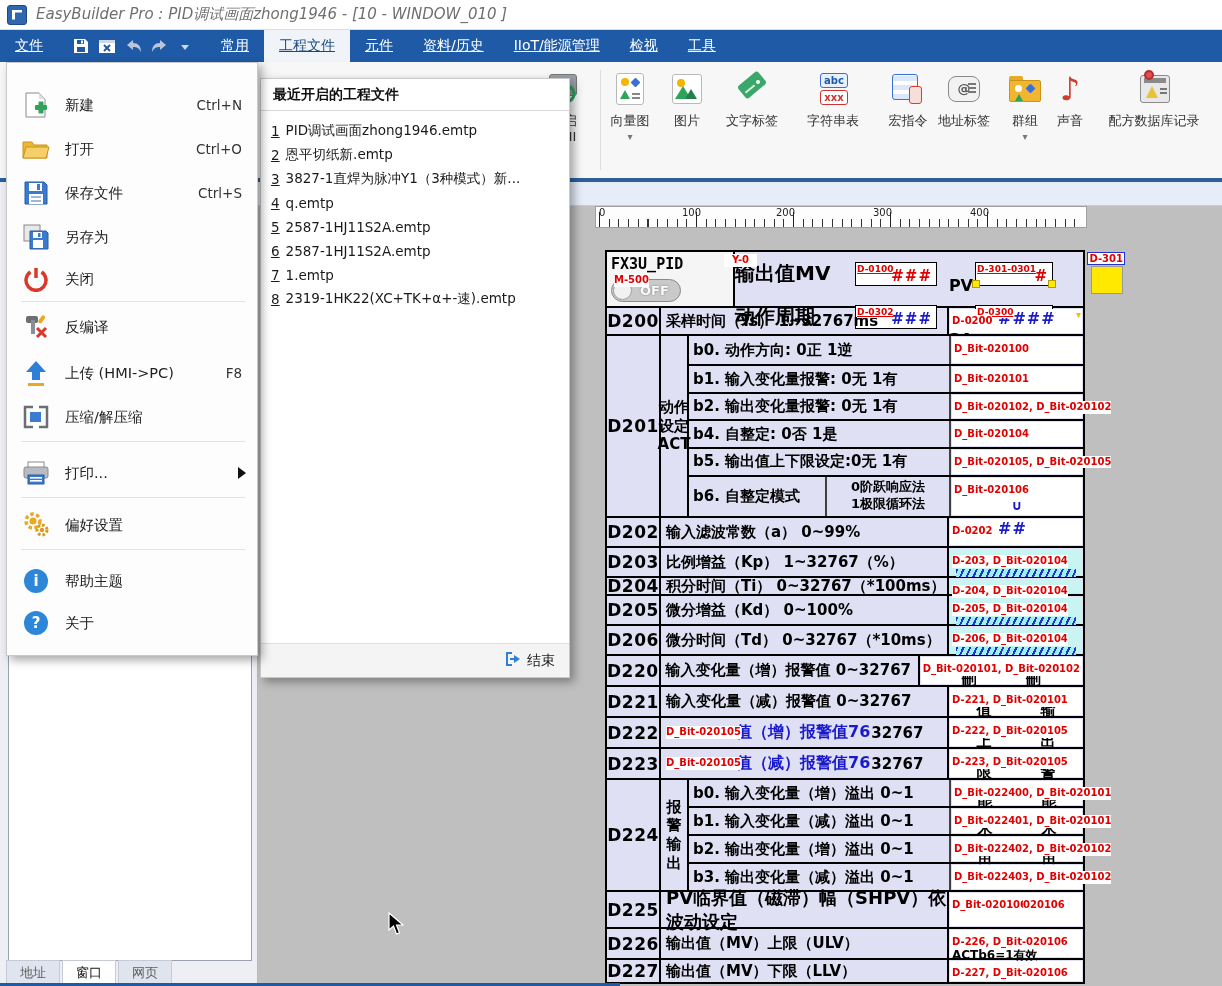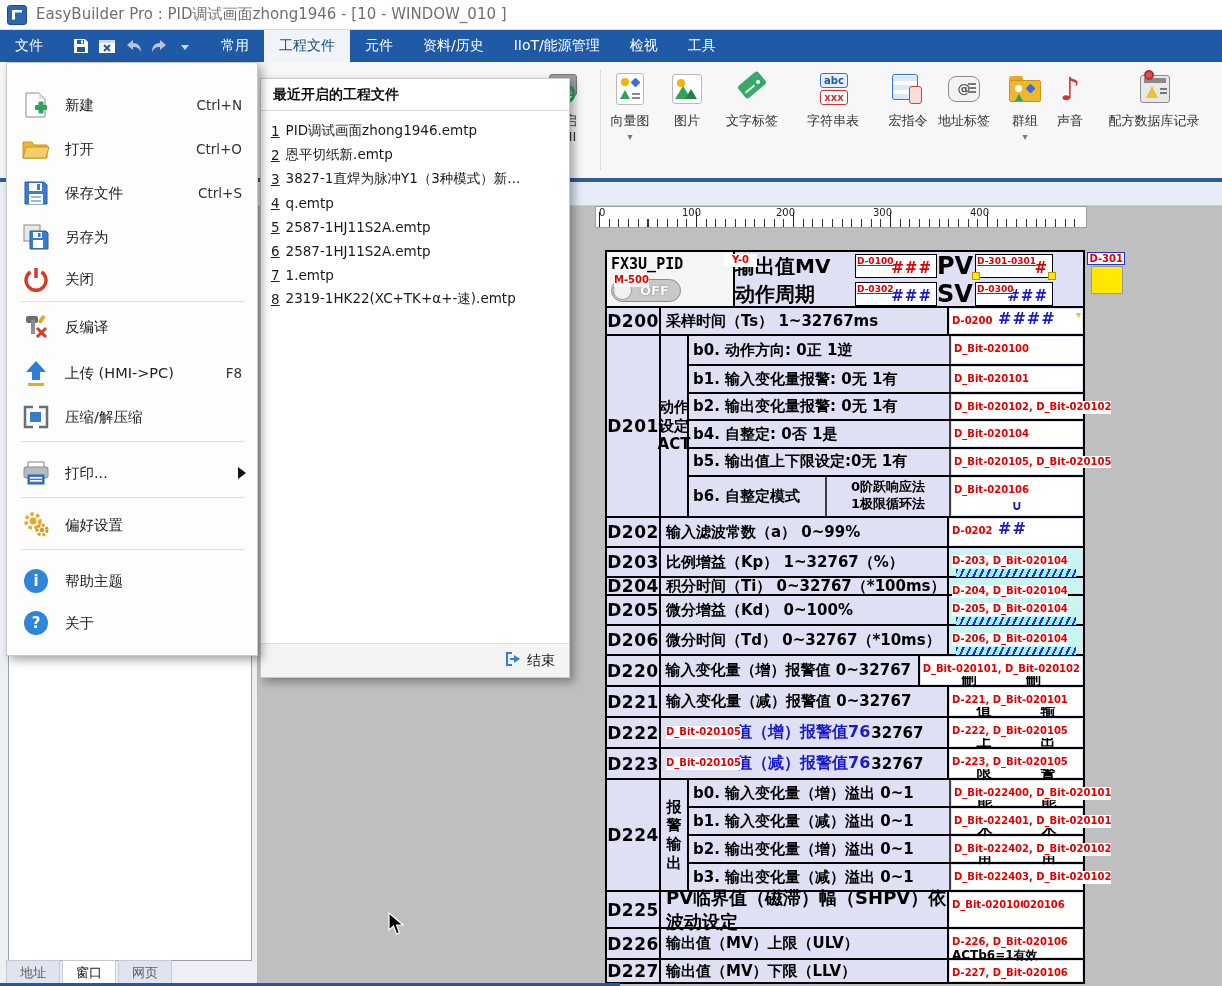--- a/index.html
+++ b/index.html
@@ -3,25 +3,25 @@
 <meta charset="utf-8">
 <style>
   * { margin:0; padding:0; box-sizing:border-box; }
   html,body { width:1222px; height:986px; overflow:hidden; }
   body { position:relative; background:#bfbfbf; font-family:"DejaVu Sans","Liberation Sans",sans-serif; }
 
   
   .titlebar { position:absolute; left:0; top:0; width:100%; height:30px; background:#ffffff; border-bottom:1px solid #dcdcdc; display:flex; align-items:center; }
   .appicon { width:20px; height:20px; margin:0 9px 0 7px; background:#2f66b0; border:1px solid #1d4a86; border-radius:3px; position:relative; }
   .appicon::after { content:""; position:absolute; left:4px; top:4px; width:10px; height:10px; background:#fff; clip-path:polygon(0 0,100% 0,100% 30%,30% 30%,30% 100%,0 100%); }
-  .titletext { font-size:15px; color:#6f6f6f; }
+  .titletext { font-size:15px; color:#6f6f6f;font-style:italic; }
 
   
   .menubar { position:absolute; left:0; top:30px; width:100%; height:32px; background:#1f5aa6; display:flex; align-items:stretch; color:#fff; font-size:14px; }
-  .mtab { padding:0 15px; display:flex; align-items:center; cursor:default; }
+  .mtab { padding:0 15px; display:flex; align-items:center; cursor:default;text-decoration:underline; }
   .mtab.active { background:#f0f3f8; color:#1a4a80; }
   .qicons { display:flex; align-items:center; gap:8px; padding:0 12px 0 14px; }
   .qico { width:18px; height:18px; display:flex; align-items:center; justify-content:center; }
   .caret-down { width:0; height:0; border-left:4px solid transparent; border-right:4px solid transparent; border-top:5px solid #cdd9ea; margin-top:2px;}
 
   
   .ribbon { position:absolute; left:0; top:62px; width:100%; height:116px; background:#f7f7f7; }
   .rsep { position:absolute; left:600px; top:8px; height:100px; width:1px; background:#dddddd; }
   .ritem { position:absolute; top:10px; text-align:center; font-size:13px; color:#333; }
   .ricon { width:36px; height:36px; margin:0 auto 5px; position:relative; }
@@ -84,21 +84,21 @@
   .m500chip { position:absolute; left:2px; top:-6px; color:#e00000; background:#fff; font-size:10px; z-index:3; }
   .pill { position:absolute; left:4px; bottom:4px; width:70px; height:23px; border-radius:12px; background:#c9c9c9; border:1px solid #8a8a8a; }
   .knob { position:absolute; left:1px; top:1px; width:19px; height:19px; border-radius:50%; background:#f1f1f1; border:1px solid #a0a0a0; }
   .pilltxt { position:absolute; left:28px; top:3px; font-size:13px; color:#fafafa; text-shadow:0 0 2px #777; }
   .hm { flex:1; display:flex; flex-direction:column; }
   .hmrow { flex:1; display:flex; align-items:center; }
   .biglabel { width:118px; font-size:20px; padding-right:2px; }
   .vbox { width:82px; height:24px; background:#fff; border:1px solid #000; margin-left:2px; position:relative; line-height:1; }
   .vbox .chip { font-size:9px; position:absolute; left:1px; top:1px;text-decoration:underline; }
   .vbox .vval { position:absolute; right:4px; bottom:1px; font-size:15px; letter-spacing:1px; }
-  .pvsv { width:36px; font-size:24px; text-align:left; }
+  .pvsv { width:36px; font-size:16px; text-align:right;margin-top:24px; }
   .ysq { position:absolute; width:8px; height:8px; background:#ffe900; border:1px solid #b59a00; z-index:4; }
   .selchip { position:absolute; right:-42px; top:0px; color:#e00000; background:#fff; font-size:10px; border:1px solid #2233cc; padding:0 1px; z-index:4; }
   .selbox { position:absolute; right:-40px; top:14px; width:32px; height:28px; background:#ffe900; border:1px solid #999; z-index:3; }
   .ycaret { position:absolute; right:2px; top:57px; color:#e8c400; font-size:10px; z-index:4; }
 
   
   .filemenu { position:absolute; left:6px; top:62px; width:252px; height:594px; background:#fdfdfd; border:1px solid #c9c9c9; box-shadow:4px 4px 9px rgba(0,0,0,0.35); z-index:20; }
   .fitem { position:absolute; left:0; width:100%; height:36px; display:flex; align-items:center; }
   .ficon { width:28px; height:28px; margin-left:15px; flex:none; display:flex; align-items:center; justify-content:center; }
   .flabel { margin-left:15px; font-size:14.5px; color:#222; }

